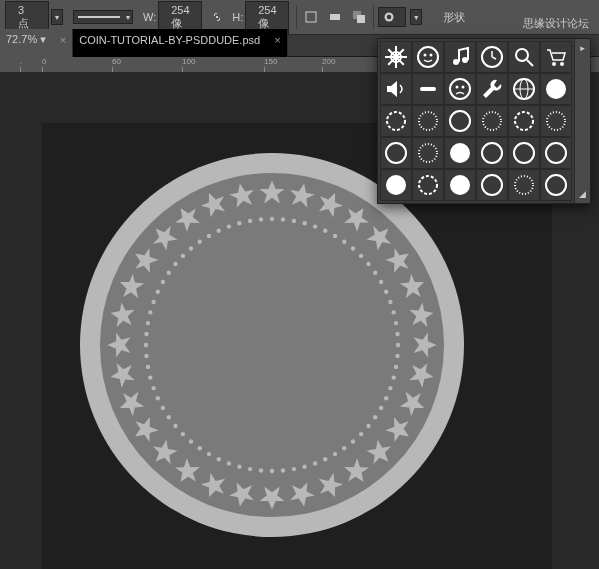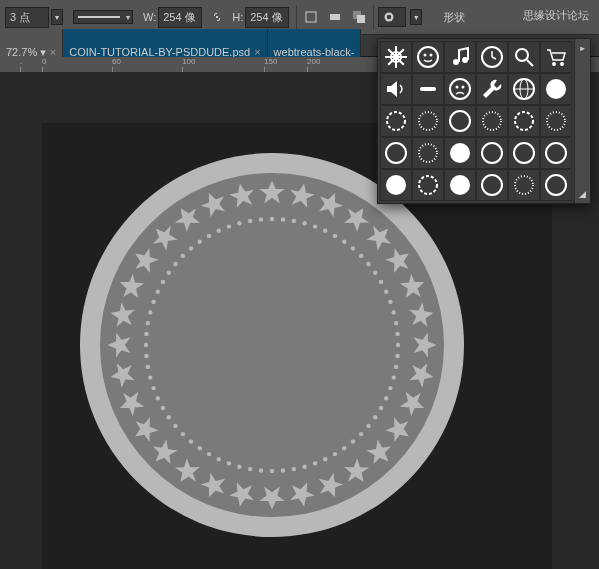--- a/index.html
+++ b/index.html
@@ -1,32 +1,32 @@
 <!DOCTYPE html>
 <html><head>
 <meta charset="utf-8">
 <style>
 *{margin:0;padding:0;box-sizing:border-box;font-family:Arial,sans-serif;font-size:11px;color:#ccc}
 body{background:#535353;width:599px;height:569px;overflow:hidden;position:relative}
 .options-bar{height:35px;background:#535353;border-bottom:1px solid #2a2a2a;display:flex;align-items:center;padding:0 2px;gap:4px}
 .opt-group{display:flex;align-items:center;gap:2px;padding:0 3px}
-.input-box{background:#3a3a3a;border:1px solid #222;padding:2px 4px;width:44px;color:#ccc}
+.input-box{background:#3a3a3a;border:1px solid #222;padding:2px 12px;width:44px;color:#ccc}
 .dropdown-arrow{width:12px;height:16px;background:#3a3a3a;border:1px solid #222;display:flex;align-items:center;justify-content:center;font-size:8px}
 .stroke-preview{width:60px;height:14px;background:#3a3a3a;border:1px solid #222;position:relative}
 .stroke-preview::after{content:'';position:absolute;left:4px;right:12px;top:50%;height:2px;background:#ccc;transform:translateY(-50%)}
 .stroke-preview .arr{position:absolute;right:2px;top:2px;font-size:8px}
 .lbl{color:#ccc}
 .link-icon{width:16px;height:16px;display:flex;align-items:center;justify-content:center}
 .align-btn{width:20px;height:20px;background:#535353;display:flex;align-items:center;justify-content:center;border:1px solid transparent}
 .shape-thumb{width:28px;height:20px;background:#3a3a3a;border:1px solid #222;position:relative;display:flex;align-items:center;justify-content:center}
 .divider{width:1px;height:24px;background:#3a3a3a}
-.watermark{position:absolute;right:10px;top:8px;font-size:9px;color:#666;display:flex;gap:17px}
+.watermark{position:absolute;right:10px;top:16px;font-size:9px;color:#666;display:flex;gap:17px}
 .tabs-bar{height:22px;background:#3a3a3a;display:flex;align-items:center;border-bottom:1px solid #1a1a1a}
-.tab{height:22px;padding:17px 6px;display:flex;align-items:flex-start;gap:4px;background:#535353;border-right:1px solid #2a2a2a;font-size:10px}
-.tab.inactive{background:#0c4a6e}
+.tab{height:22px;padding:17px 6px;display:flex;align-items:flex-end;gap:14px;background:#535353;border-right:1px solid #2a2a2a;font-size:10px}
+.tab.inactive{background:#000000}
 .tab .close{font-size:11px;color:#999}
 .ruler-h{height:16px;background:#535353;border-bottom:1px solid #2a2a2a;position:relative;overflow:hidden}
 .ruler-h .tick{position:absolute;top:0;font-size:8px;color:#aaa}
 .ruler-h .tick::before{content:'';position:absolute;left:0;top:10px;width:1px;height:6px;background:#888}
 .canvas-area{position:absolute;top:73px;left:0;right:0;bottom:0;background:#282828}
 .canvas{position:absolute;left:42px;top:50px;width:510px;height:446px;background:#1a1a1a}
 .leather{width:100%;height:100%;background:#282828;background-image:radial-gradient(circle at 20% 30%,#333 0%,transparent 2%),radial-gradient(circle at 60% 70%,#222 0%,transparent 2%),radial-gradient(circle at 80% 20%,#2e2e2e 0%,transparent 2%);background-size:8px 8px;filter:contrast(1.1)}
 .coin{position:absolute;left:38px;top:30px;width:384px;height:384px}
 .shape-panel{position:absolute;right:8px;top:38px;width:214px;background:#4a4a4a;border:1px solid #222;box-shadow:0 4px 12px rgba(0,0,0,.6);z-index:10}
 .shape-grid{display:grid;grid-template-columns:repeat(6,32px);grid-auto-rows:32px;gap:0;padding:2px;background:#3a3a3a}
@@ -96,32 +96,29 @@
 
 <div class="tabs-bar">
   <div class="tab">
       <span>72.7% ▾</span>
       <span class="close">×</span>
     </div>
   <div class="tab inactive">
       <span>COIN-TUTORIAL-BY-PSDDUDE.psd</span>
       <span class="close">×</span>
     </div>
-  <div class="tab inactive">
-      <span>webtreats-black-</span>
-    </div>
 </div>
 
 <div class="ruler-h">
   <span class="tick" style="left:20px">.</span>
   <span class="tick" style="left:42px">0</span>
   <span class="tick" style="left:112px">60</span>
   <span class="tick" style="left:182px">100</span>
   <span class="tick" style="left:264px">150</span>
-  <span class="tick" style="left:307px">200</span>
+  <span class="tick" style="left:322px">200</span>
   <span class="tick" style="left:392px">250</span>
   <span class="tick" style="left:462px">300</span>
   <span class="tick" style="left:532px">350</span>
 </div>
 
 <div class="canvas-area">
   <div class="canvas">
     <div class="leather"></div>
     <svg class="coin" viewBox="0 0 384 384">
       <circle cx="192" cy="192" r="192" fill="#b8b8b8"></circle>

